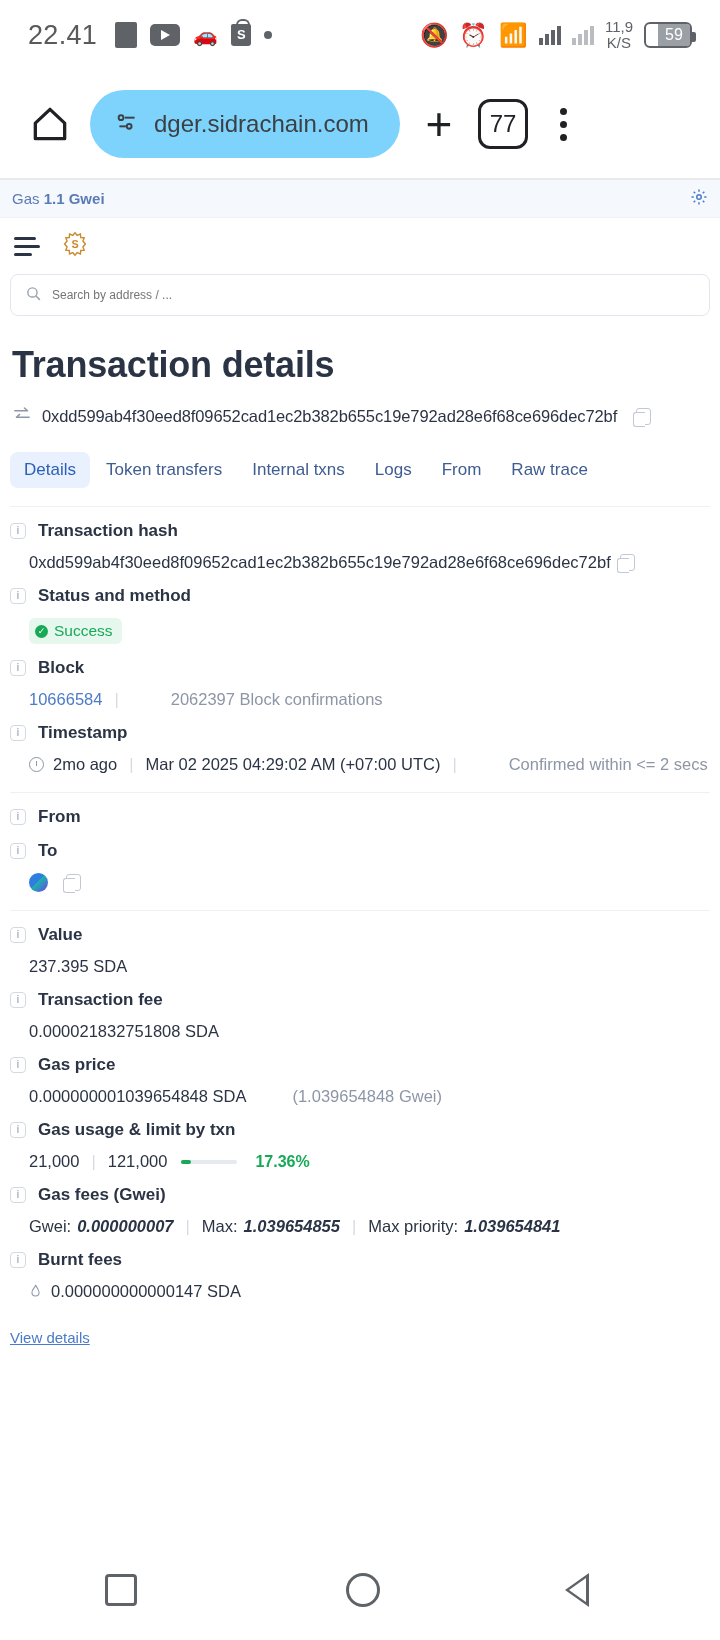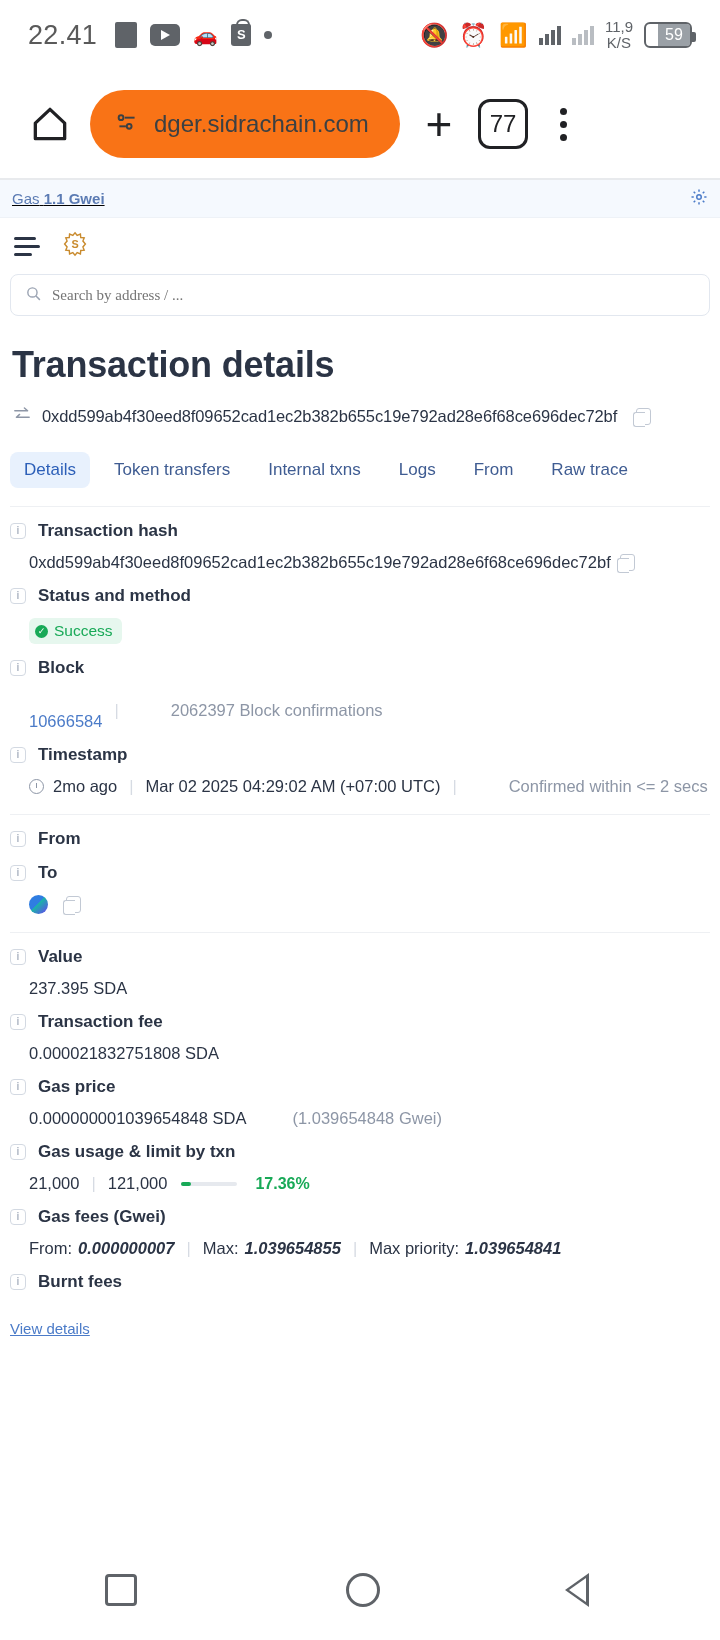--- a/index.html
+++ b/index.html
@@ -45,84 +45,84 @@
 
   
   .browser-bar {
     height: 108px;
     display: flex; align-items: center;
     padding: 0 22px; gap: 12px;
     background:#fff;
   }
   .home-btn { width: 56px; height: 56px; display:flex; align-items:center; justify-content:center; }
   .url-pill {
-    flex: 1; height: 68px; background: #f97316; border-radius: 34px;
+    flex: 1; height: 68px; background: #7dd3fc; border-radius: 34px;
     display: flex; align-items: center; gap: 14px; padding: 0 24px; max-width: 310px;
   }
   .url-text { font-size: 24px; color: #3c4043; white-space: nowrap; overflow: hidden; }
   .plus-btn { width: 54px; height:54px; display:flex; align-items:center; justify-content:center; font-size: 46px; color:#202124; font-weight: 300; }
   .tabs-btn {
     width: 50px; height:50px; border: 3px solid #202124; border-radius: 12px;
     display:flex; align-items:center; justify-content:center; font-size: 24px; color:#202124; font-weight: 500;
   }
   .menu-btn { width: 46px; display:flex; flex-direction:column; align-items:center; gap:6px; }
   .menu-btn span { width:7px; height:7px; border-radius:50%; background:#202124; }
 
   
   .page { background:#fff; }
   .topline { height: 2px; background: #e8eaed; }
   .gas-bar {
     background: #f5f9fe; height: 38px; display:flex; align-items:center;
-    padding: 0 12px; justify-content: space-between; border-bottom: 1px solid #eef2f7; text-decoration: underline;
+    padding: 0 12px; justify-content: space-between; border-bottom: 1px solid #eef2f7;
   }
   .gas-text { font-size: 15px; color:#5b7bb3; }
   .gas-text b { font-weight: 600; }
 
   .app-header { height: 56px; display:flex; align-items:center; gap: 22px; padding: 0 14px; }
   .hamburger { display:flex; flex-direction:column; gap:5px; width: 26px; }
   .hamburger i { height:3px; background:#2b3445; border-radius:2px; display:block;}
   .hamburger i:nth-child(1){ width:22px; }
   .hamburger i:nth-child(2){ width:26px; }
   .hamburger i:nth-child(3){ width:18px; }
 
   .search-wrap { padding: 0 10px 0 10px; }
   .search-box {
     height: 42px; border: 1px solid #e2e7ef; border-radius: 8px;
     display:flex; align-items:center; gap:10px; padding: 0 14px;
   }
   .search-box input {
-    border: none; outline: none; font-size: 15px; color:#8b94a6; flex:1;
-    font-family: Liberation Serif, serif; background: transparent;
+    border: none; outline: none; font-size: 12px; color:#8b94a6; flex:1;
+    font-family: Liberation Sans, sans-serif; background: transparent;
   }
 
   .content { padding: 0 10px; }
   h1.page-title { font-size: 36px; color: #2b3445; font-weight: 600; margin: 28px 0 0 2px; letter-spacing: -0.2px;}
 
   .hash-line { display:flex; align-items:center; gap:10px; margin: 20px 0 0 2px; }
   .hash-line .hash-val { font-size: 16.5px; color:#2b3445; letter-spacing: -0.1px; }
 
-  .tabs { display:flex; gap: 10px; margin: 26px 0 0 0; }
+  .tabs { display:flex; gap: 2px; margin: 26px 0 0 0; }
   .tab { font-size: 17px; color:#3f5c92; padding: 8px 14px; border-radius: 8px; font-weight: 500; white-space:nowrap;}
   .tab.active { background:#e8f1fd; color:#2c5fb8; }
 
   .divider { height:1px; background:#eef0f3; margin: 18px 0 0 0; }
 
   .row { padding: 14px 0 0 0; }
   .row-head { display:flex; align-items:center; gap:12px; }
   .info-ico {
     width: 16px; height: 16px; border: 1.5px solid #d3d9e2; border-radius: 4px;
     display:inline-flex; align-items:center; justify-content:center;
     font-size: 10px; color:#aeb6c4; font-weight:700; line-height:1; flex: none;
   }
   .row-label { font-size: 17px; font-weight: 700; color:#2b3445; }
   .row-value { margin: 12px 0 0 19px; font-size: 16.5px; color:#2b3445; display:flex; align-items:center; flex-wrap: wrap; gap:0;}
 
   .sep { color:#d6dbe3; margin: 0 12px; font-weight: 300; }
   .muted { color:#8d96a6;margin-left:40px; }
-  .link { color:#4b7bc8;margin-top:22px; }
+  .link { color:#4b7bc8; }
 
   .badge-success {
     background:#e6f7ee; color:#18a957; font-size: 15.5px; border-radius: 6px;
     padding: 4px 9px 4px 6px; display:inline-flex; align-items:center; gap:6px;
   }
   .check-ico { width:13px; height:13px; border-radius:50%; background:#18a957; color:#fff; font-size:9px; display:flex; align-items:center; justify-content:center; }
 
   .copy-ico { width:15px; height:17px; border:1.4px solid #c2c9d4; border-radius:3px; position:relative; display:inline-block; flex:none; margin-left: 9px;}
   .copy-ico::before { content:""; position:absolute; left:-4px; top:3px; width:11px; height:13px; border:1.4px solid #c2c9d4; border-right:none; border-top-left-radius:3px; border-bottom-left-radius:3px; background:#fff;}
 
@@ -418,39 +418,47 @@
       </div>
     </div>
 
     
     <div class="row">
       <div class="row-head">
         <span class="info-ico">i</span>
         <span class="row-label">Gas fees (Gwei)</span>
       </div>
       <div class="row-value">
-        <span>From:</span>
+        <span>Gwei:</span>
         <span style="width:6px"></span>
         <span class="bold">0.000000007</span>
         <span class="sep">|</span>
         <span>Max:</span>
         <span style="width:6px"></span>
         <span class="bold">1.039654855</span>
         <span class="sep">|</span>
         <span>Max priority:</span>
         <span style="width:6px"></span>
         <span class="bold">1.039654841</span>
       </div>
     </div>
 
     
     <div class="row">
       <div class="row-head">
         <span class="info-ico">i</span>
         <span class="row-label">Burnt fees</span>
+      </div>
+      <div class="row-value">
+        <span class="flame-ico">
+          <svg width="13" height="16" viewBox="0 0 14 18" fill="none" stroke="#8d96a6" stroke-width="1.2">
+            <path d="M7 1C7 4 3 5.5 3 9.5a4 4 0 008 0C11 6.5 9 5 7 1z"></path>
+          </svg>
+        </span>
+        <span>0.000000000000147 SDA</span>
       </div>
     </div>
 
     <a class="view-details" href="#">View details</a>
   </div>
 </div>
 
 <div class="nav-bar">
   <div class="nav-square"></div>
   <div class="nav-circle"></div>

